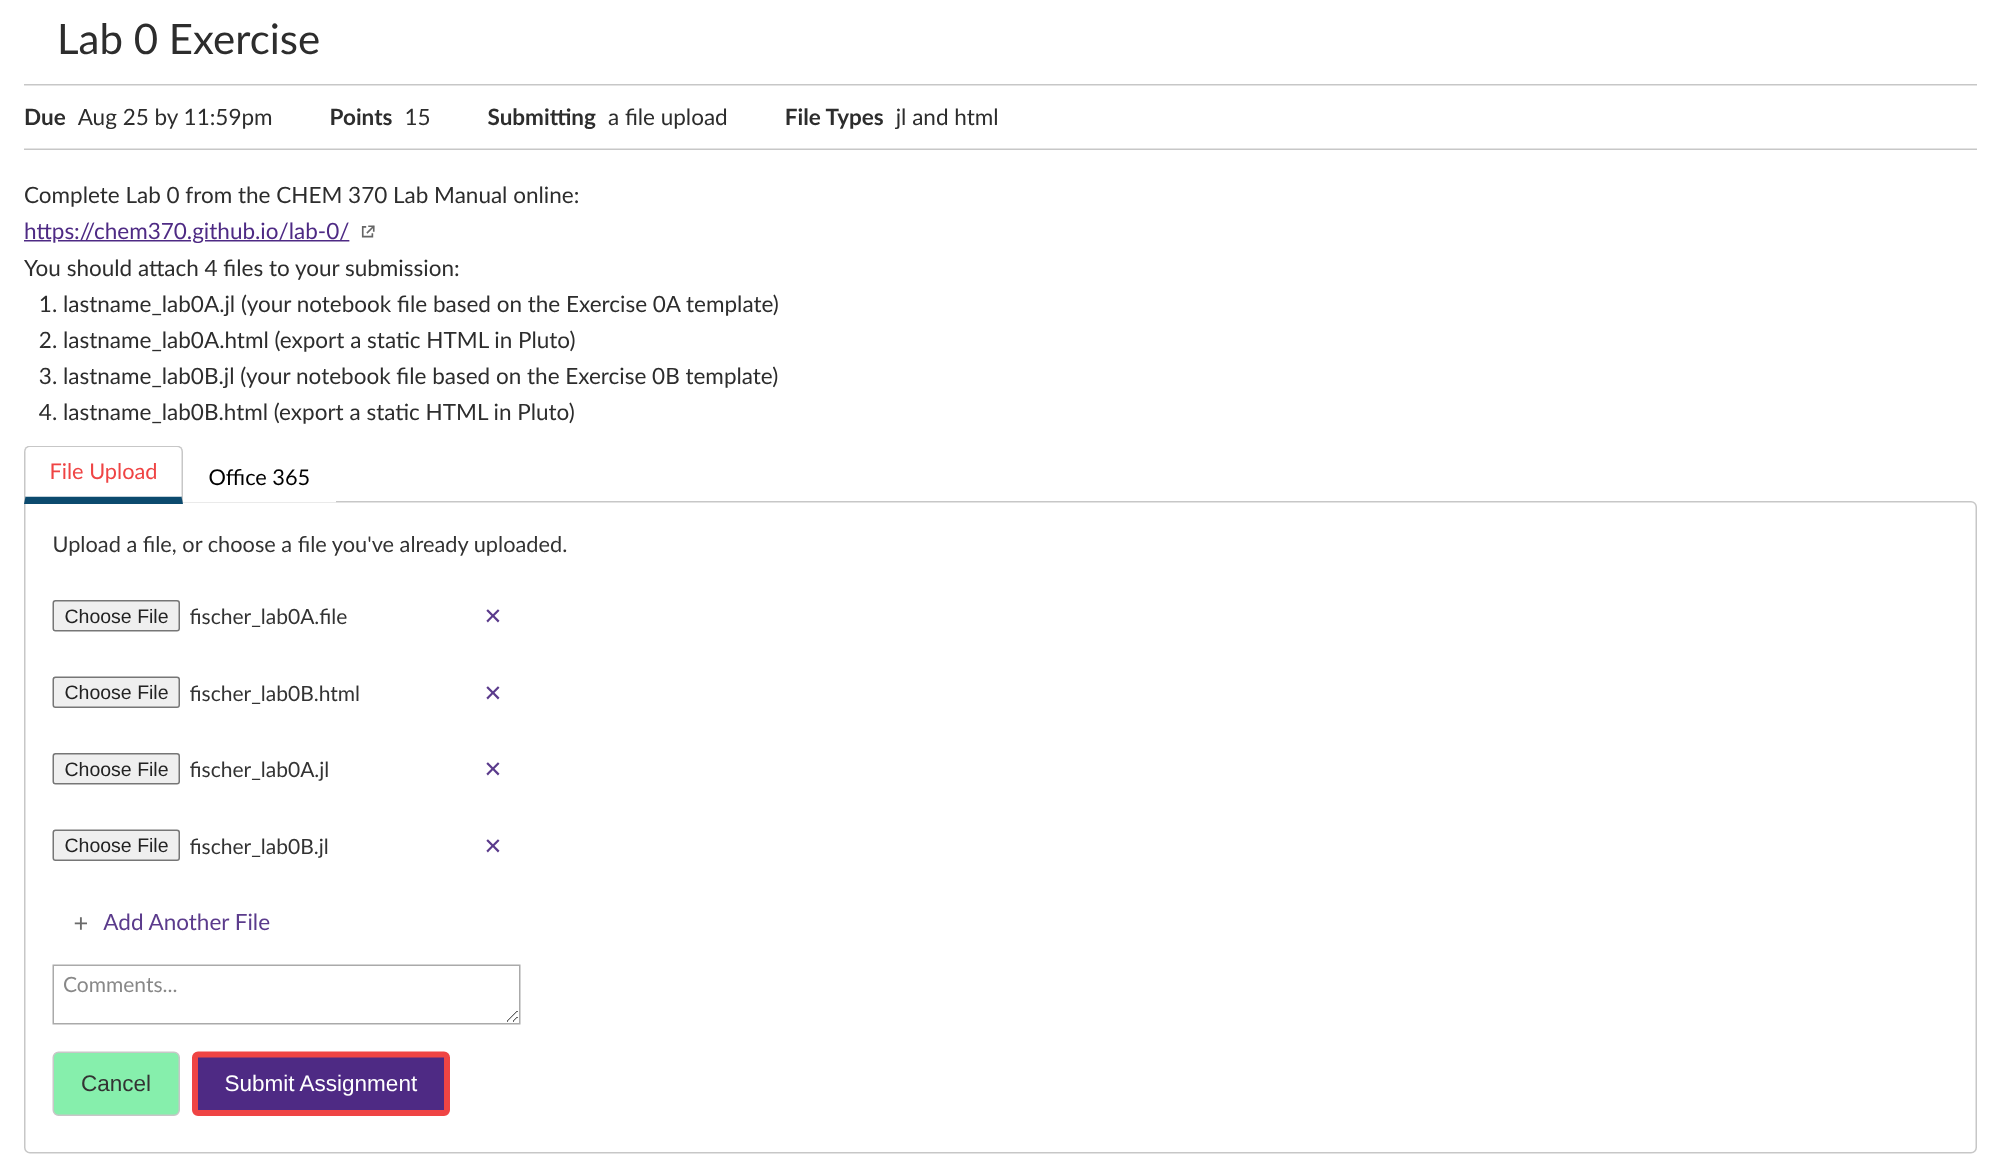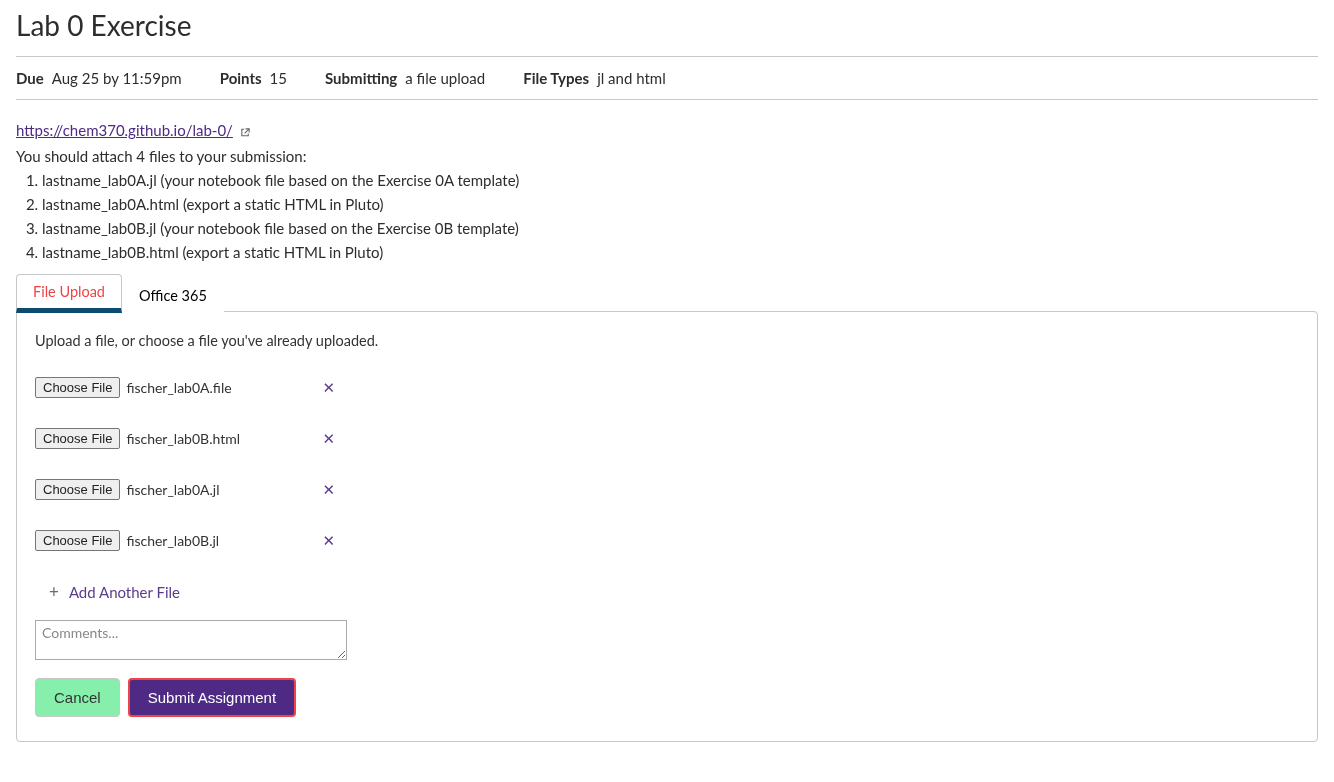--- a/index.html
+++ b/index.html
@@ -8,20 +8,21 @@
     font-size: 15px;
     color: #2d2d2d;
     padding: 8px 16px 20px 16px;
     width: 1334px;
   }
   h1.page-title {
     font-size: 28px;
     font-weight: 400;
     color: #2d2d2d;
     margin-bottom: 14px;
+    margin-left: 22px;
   }
   hr.sep {
     border: none;
     border-top: 1px solid #c7c7c7;
     margin: 0;
   }
   .meta-row {
     display: flex;
     gap: 38px;
     padding: 12px 0 12px 0;
@@ -153,21 +154,21 @@
     background: #86efac;
     border: 1px solid #c7c7c7;
     border-radius: 4px;
     padding: 9px 18px;
     font-size: 15px;
     color: #333;
     cursor: pointer;
   }
   .btn-submit {
     background: #4e2a84;
-    border: 2px solid #ef4444;
+    border: 4px solid #ef4444;
     border-radius: 4px;
     padding: 9px 18px;
     font-size: 15px;
     color: #fff;
     cursor: pointer;
   }
 </style>
 </head>
 <body>
 
@@ -185,20 +186,21 @@
     <span class="label">Submitting</span><span>a file upload</span>
   </div>
   <div class="meta-item">
     <span class="label">File Types</span><span>jl and html</span>
   </div>
 </div>
 
 <hr class="sep">
 
 <div class="description">
+  <div>Complete Lab 0 from the CHEM 370 Lab Manual online:</div>
   <div>
     <a href="#">https://chem370.github.io/lab-0/</a>
     <span class="ext-icon">
       <svg width="11" height="11" viewBox="0 0 12 12">
           <path fill="none" stroke="#666" stroke-width="1.2" d="M4.5 2.5H2v7h7V7"></path>
           <path fill="none" stroke="#666" stroke-width="1.2" d="M6 2h4v4"></path>
           <path fill="none" stroke="#666" stroke-width="1.2" d="M10 2L5 7"></path>
         </svg>
     </span>
   </div>

